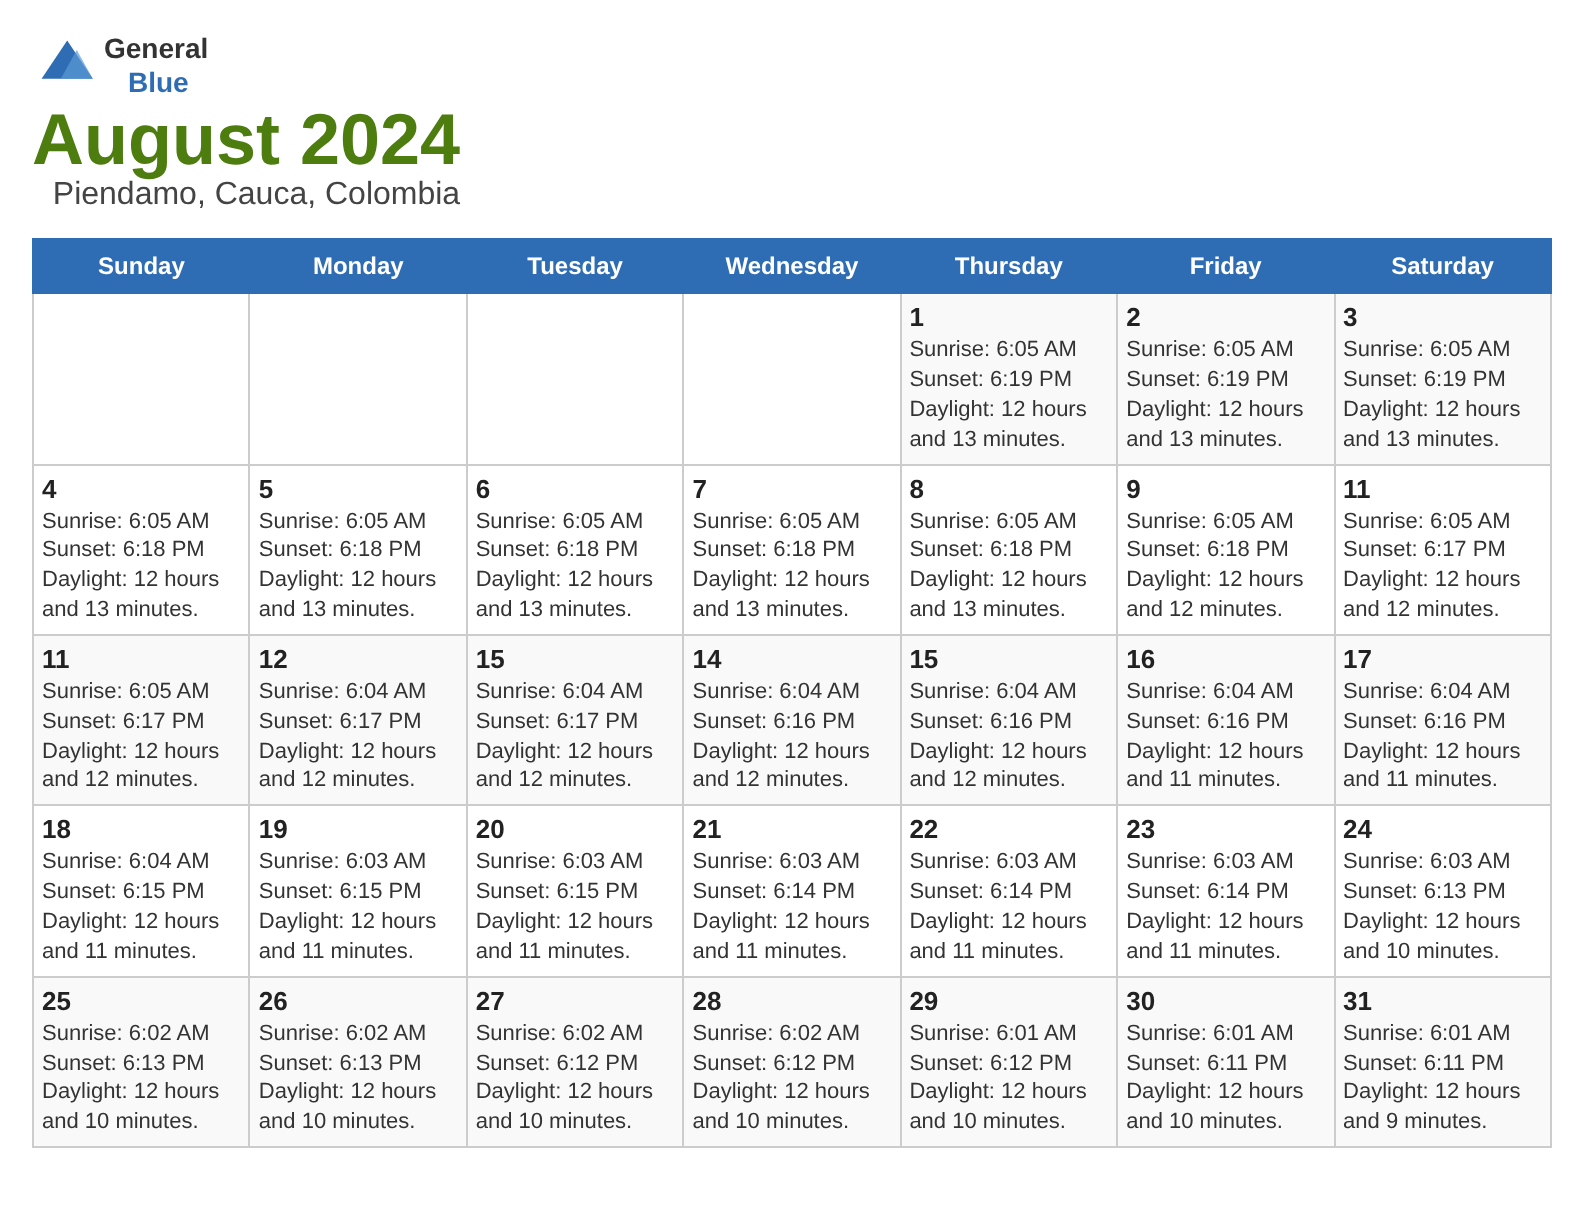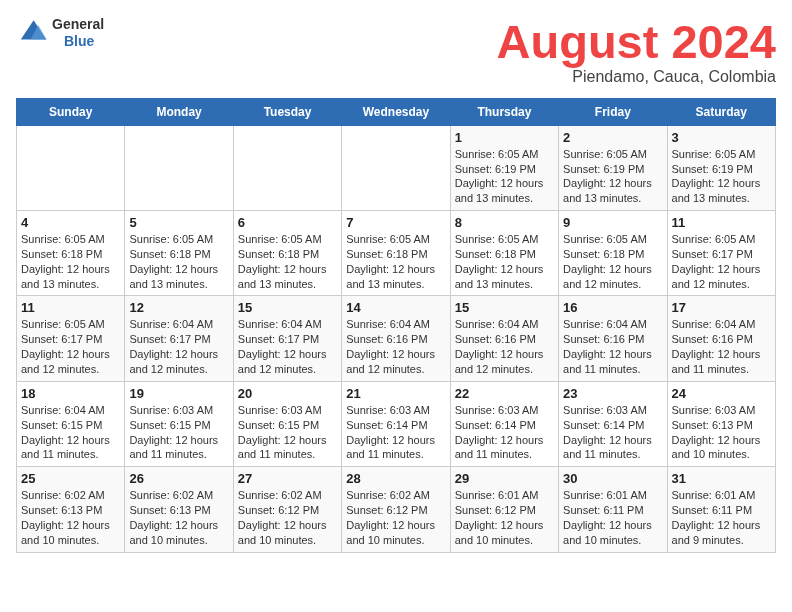--- a/index.html
+++ b/index.html
@@ -8,20 +8,21 @@
       background: #fff;
       width: 792px;
       min-height: 612px;
       padding: 16px;
     }
     .header-area {
       display: flex;
       justify-content: space-between;
       align-items: flex-start;
       margin-bottom: 12px;
+      flex-direction: column;
     }
     .logo {
       display: flex;
       align-items: center;
       gap: 4px;
     }
     .logo-text {
       font-size: 14px;
       font-weight: bold;
       line-height: 1.2;
@@ -29,23 +30,23 @@
     .logo-text .general { color: #333; }
     .logo-text .blue { color: #2e6db4; padding-left: 12px; }
     .logo-icon {
       width: 32px;
       height: 32px;
     }
     .title-area {
       text-align: right;
     }
     .month-year {
-      font-size: 47px;
+      font-size: 36px;
       font-weight: bold;
-      color: #ef4444;
+      color: #4d7c0f;
       line-height: 1.1;
     }
     .location {
       font-size: 16px;
       color: #444;
     }
     table {
       width: 100%;
       border-collapse: collapse;
       font-size: 10.5px;

